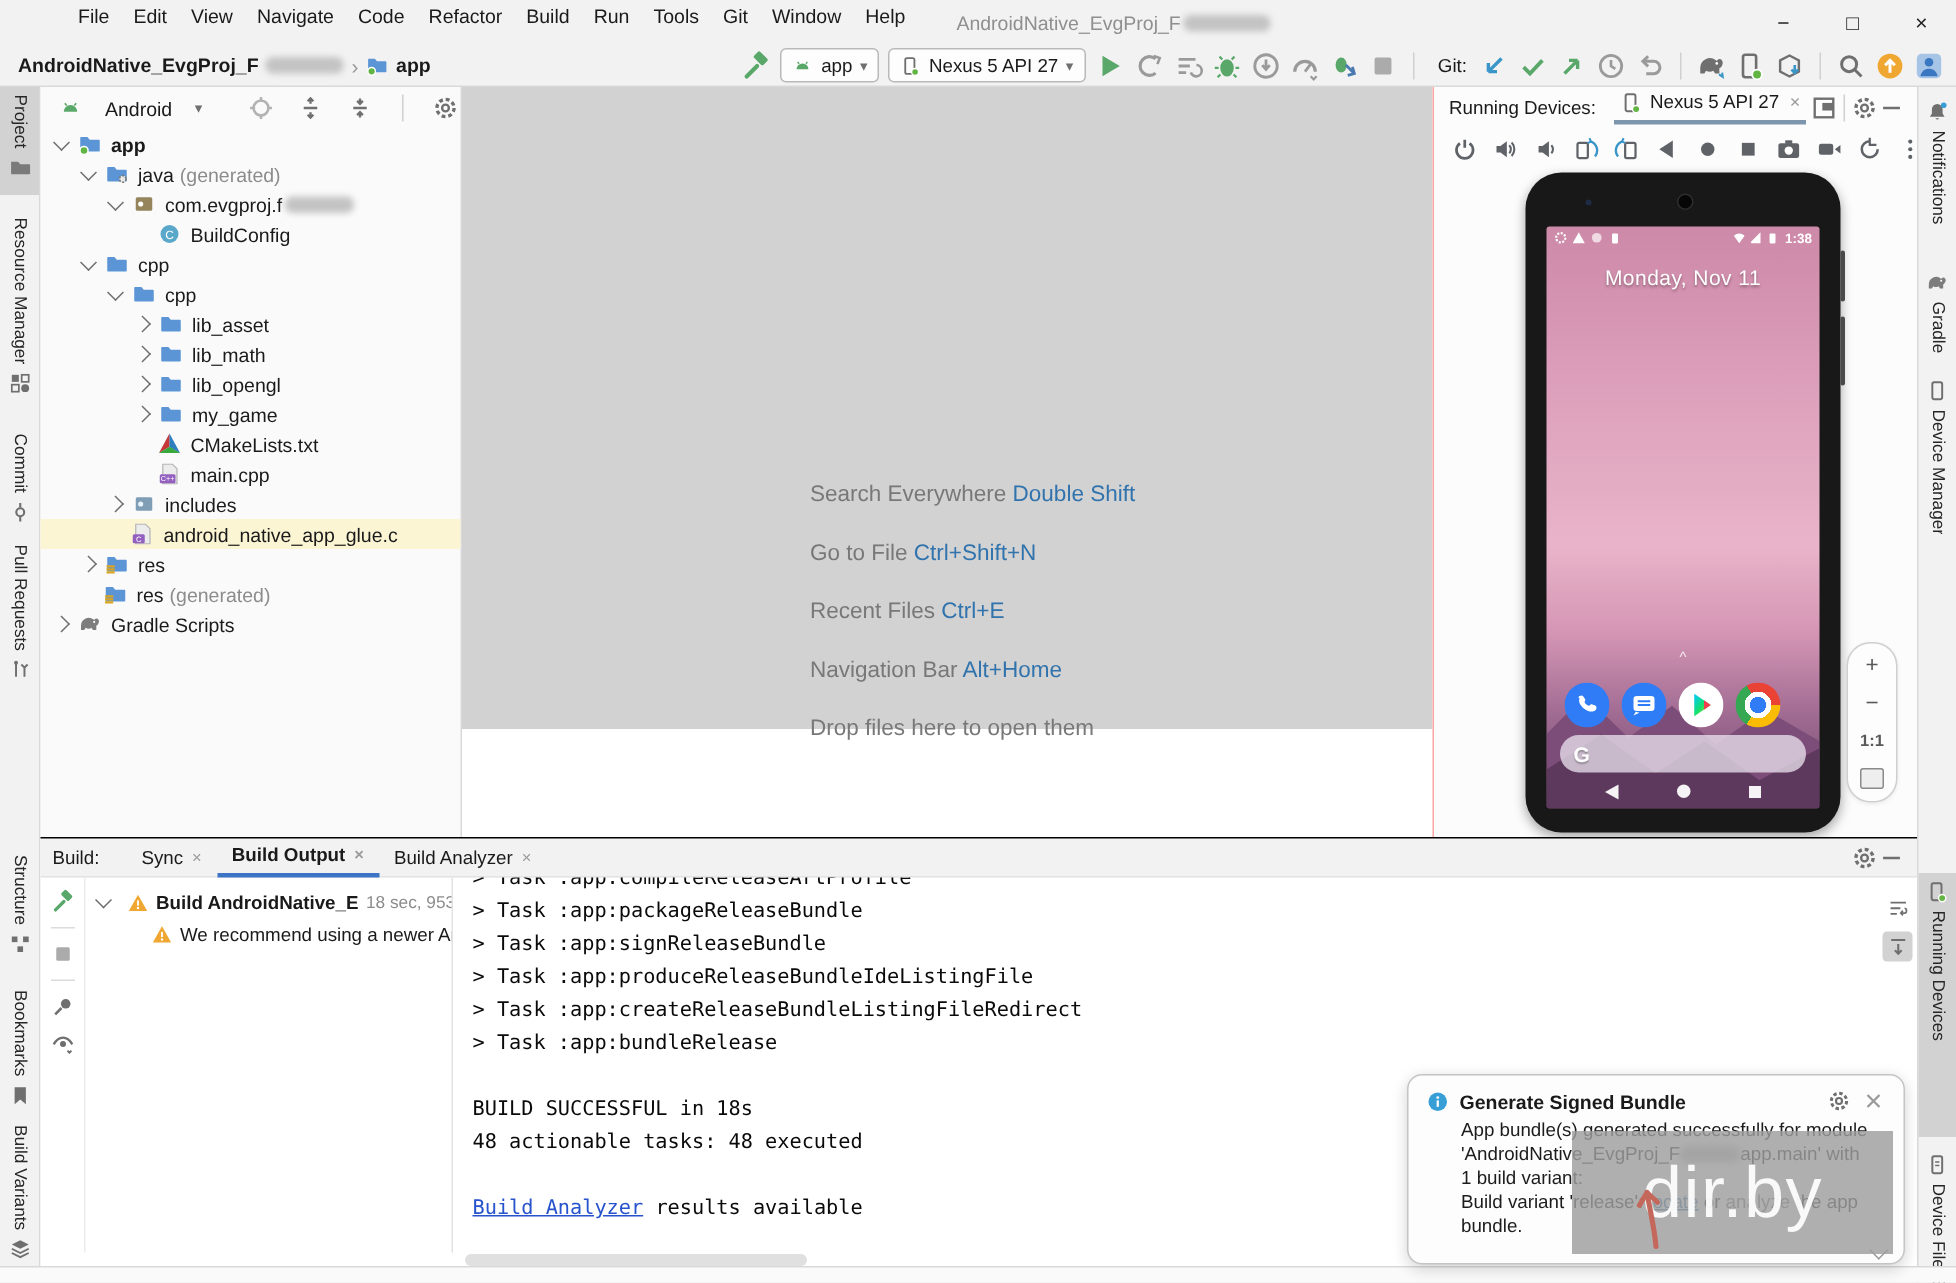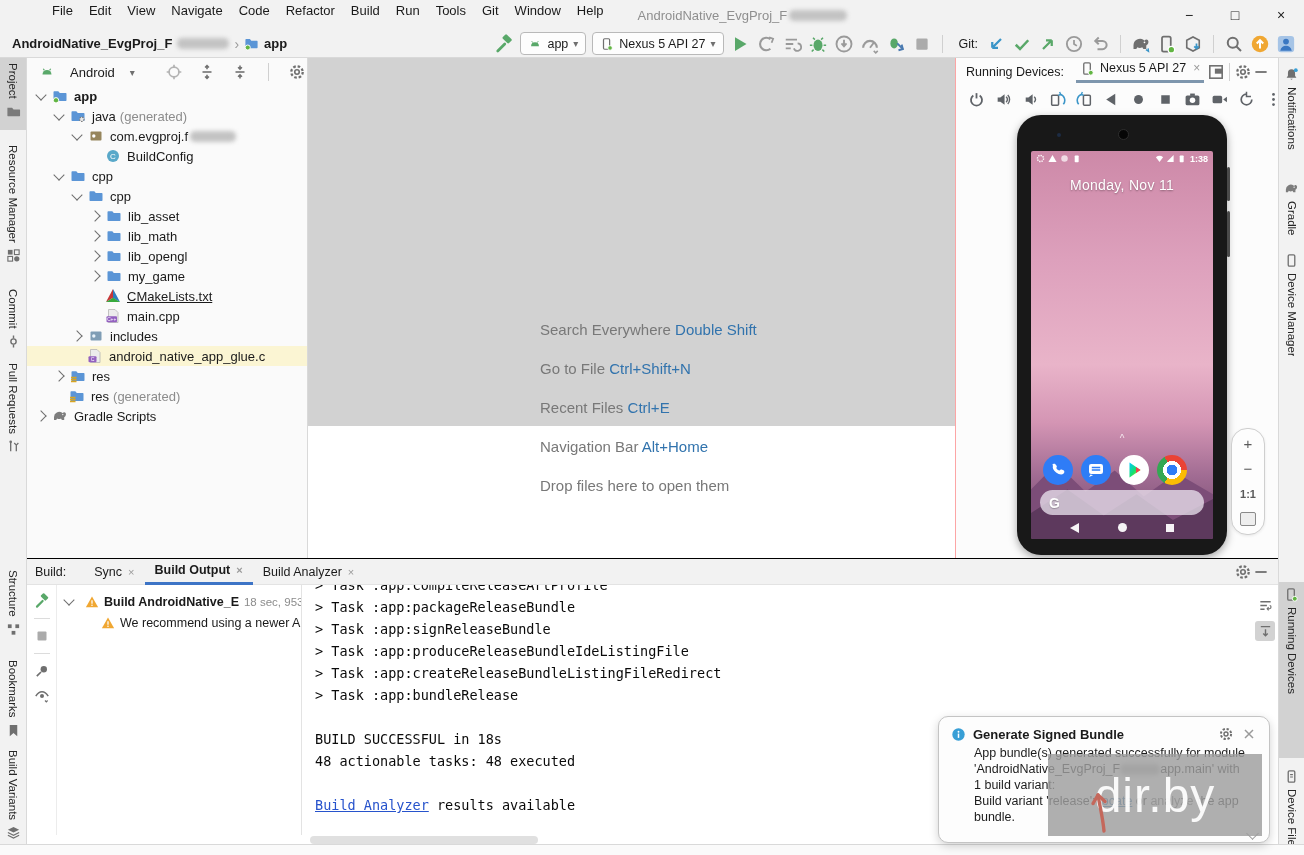--- a/index.html
+++ b/index.html
@@ -41,21 +41,21 @@
   .trow{height:20px;display:flex;align-items:center;white-space:nowrap;}
   .trow.hl{background:#fbf5d3;}
   .tchev{width:7px;height:7px;border-right:1.5px solid #6e6e6e;border-bottom:1.5px solid #6e6e6e;flex:none;margin-right:7px;}
   .tchev.down{transform:rotate(45deg);margin-top:-3px;}
   .tchev.right{transform:rotate(-45deg);}
   .tchev.none{border:none;}
   .trow .ticon{width:16px;height:16px;margin-right:6px;}
   .trow .suffix{color:#8c8c8c;margin-left:4px;}
   .trow .redact{width:46px;margin-left:2px;}
   
-  #editor{position:absolute;left:308px;top:58px;width:647px;height:368px;background:#d2d2d2;}
+  #editor{position:absolute;left:308px;top:58px;width:647px;height:428px;background:#d2d2d2;}
   #shortcuts{position:absolute;left:232px;top:262px;font-size:15px;color:#787878;}
   .shcut{margin-bottom:20px;line-height:19px;}
   .shcut .keys{color:#3173ad;}
   
   #devices{position:absolute;left:955px;top:58px;width:323px;height:500px;background:#fcfcfc;border-left:1px solid #fca5a5;box-sizing:border-box;}
   #dev-header{height:27px;display:flex;align-items:center;padding:0 8px 0 10px;font-size:12.5px;}
   #dev-tab{display:flex;align-items:center;gap:5px;margin-left:12px;padding:0 4px 4px 4px;border-bottom:3px solid #7e96ad;height:23px;box-sizing:border-box;}
   #dev-tab .ic{width:15px;height:15px;}
   #dev-tab .x{color:#9a9a9a;font-size:12px;margin-left:2px;}
   #dev-header .hspacer{flex:1;}
@@ -572,21 +572,21 @@
         </div>
         <div class="trow" style="padding-left: 64px;">
           <span class="tchev right"></span>
           <span class="ic ticon" style="width: 16px; height: 16px;">
             <svg viewBox="0 0 16 16">
               <path d="M1.5 4c0-.4.3-.7.7-.7h4.1l1.5 1.8h6c.4 0 .7.3.7.7v6.5c0 .4-.3.7-.7.7H2.2c-.4 0-.7-.3-.7-.7z" fill="#5b95d6"></path>
             </svg>
           </span>
           <span>my_game</span>
         </div>
-        <div class="trow" style="padding-left: 64px; text-decoration: underline;">
+        <div class="trow" style="padding-left: 64px;">
           <span class="tchev none"></span>
           <span class="ic ticon" style="width: 16px; height: 16px;">
             <svg viewBox="0 0 16 16">
               <path d="M8 1L1 14h14z" fill="#e3e7ec"></path>
               <path d="M8 1L1 14l7-4.2z" fill="#c83737"></path>
               <path d="M8 1v9l7 4z" fill="#2e7dbe"></path>
               <path d="M1 14h14L8 9.8z" fill="#37a93c"></path>
             </svg>
           </span>
           <span>CMakeLists.txt</span>

